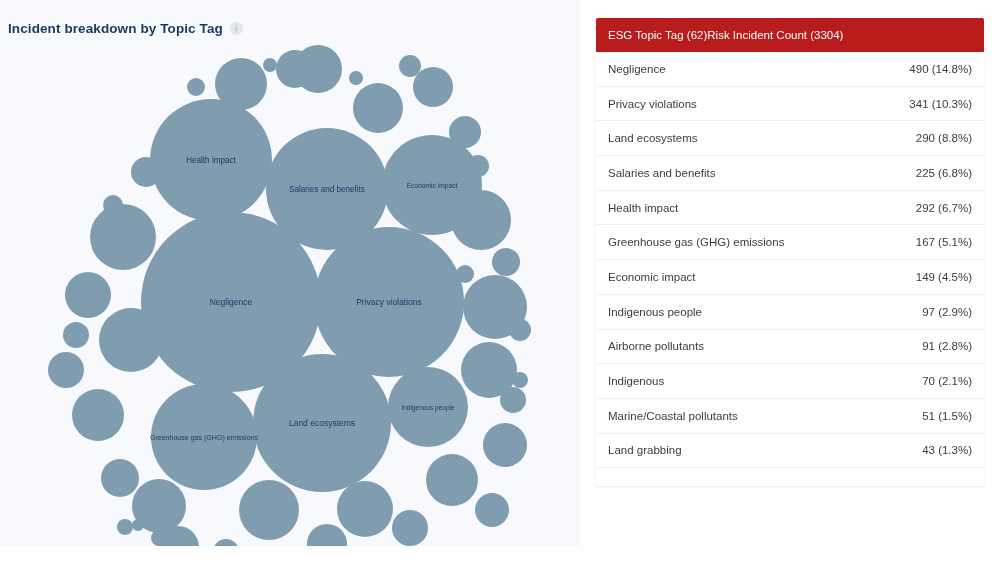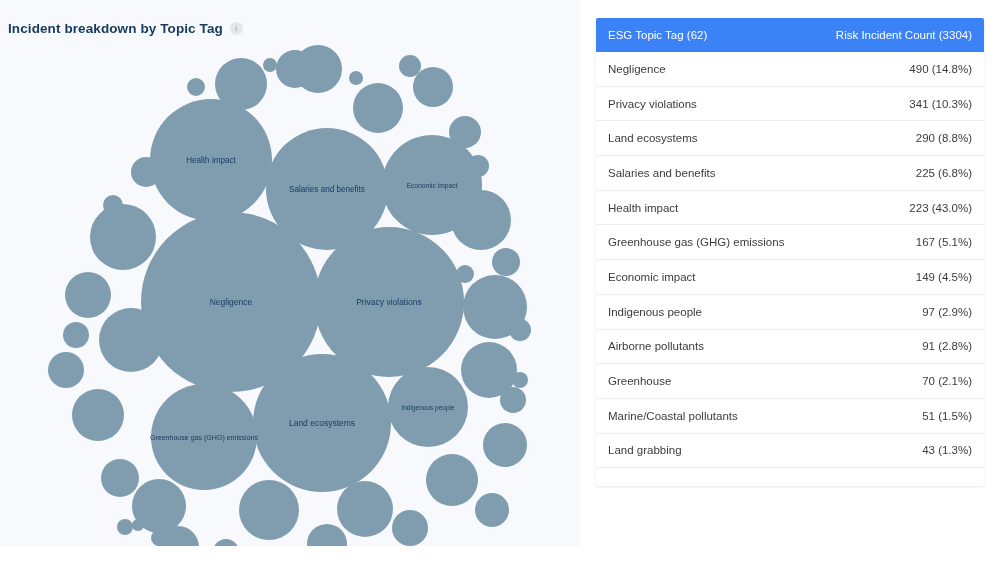--- a/index.html
+++ b/index.html
@@ -43,22 +43,22 @@
   
   #table-panel {
     position: absolute; left: 596px; top: 18px;
     width: 388px;
     background: #ffffff;
     box-shadow: 0 1px 3px rgba(0,0,0,0.10);
     border-radius: 2px;
     overflow: hidden;
   }
   #table-header {
-    display: flex; align-items: center; justify-content: space-between;
-    background: #3b82f6; color: #ffffff;
+    display: flex; align-items: center; justify-content: flex-start;
+    background: #b91c1c; color: #ffffff;
     height: 34px; padding: 0 12px;
     font-size: 11.5px;
   }
   .table-row {
     display: flex; align-items: center; justify-content: space-between;
     height: 34.7px; padding: 0 12px;
     border-bottom: 1px solid #eceef0;
     font-size: 11.5px; color: #3c3c3c;
     background: #ffffff;
   }
@@ -165,40 +165,40 @@
         <div class="table-row">
           <span class="cell-label">Land ecosystems</span>
           <span class="cell-value">290 (8.8%)</span>
         </div>
         <div class="table-row">
           <span class="cell-label">Salaries and benefits</span>
           <span class="cell-value">225 (6.8%)</span>
         </div>
         <div class="table-row">
           <span class="cell-label">Health impact</span>
-          <span class="cell-value">223 (43.0%)</span>
+          <span class="cell-value">292 (6.7%)</span>
         </div>
         <div class="table-row">
           <span class="cell-label">Greenhouse gas (GHG) emissions</span>
           <span class="cell-value">167 (5.1%)</span>
         </div>
         <div class="table-row">
           <span class="cell-label">Economic impact</span>
           <span class="cell-value">149 (4.5%)</span>
         </div>
         <div class="table-row">
           <span class="cell-label">Indigenous people</span>
           <span class="cell-value">97 (2.9%)</span>
         </div>
         <div class="table-row">
           <span class="cell-label">Airborne pollutants</span>
           <span class="cell-value">91 (2.8%)</span>
         </div>
         <div class="table-row">
-          <span class="cell-label">Greenhouse</span>
+          <span class="cell-label">Indigenous</span>
           <span class="cell-value">70 (2.1%)</span>
         </div>
         <div class="table-row">
           <span class="cell-label">Marine/Coastal pollutants</span>
           <span class="cell-value">51 (1.5%)</span>
         </div>
         <div class="table-row">
           <span class="cell-label">Land grabbing</span>
           <span class="cell-value">43 (1.3%)</span>
         </div>

